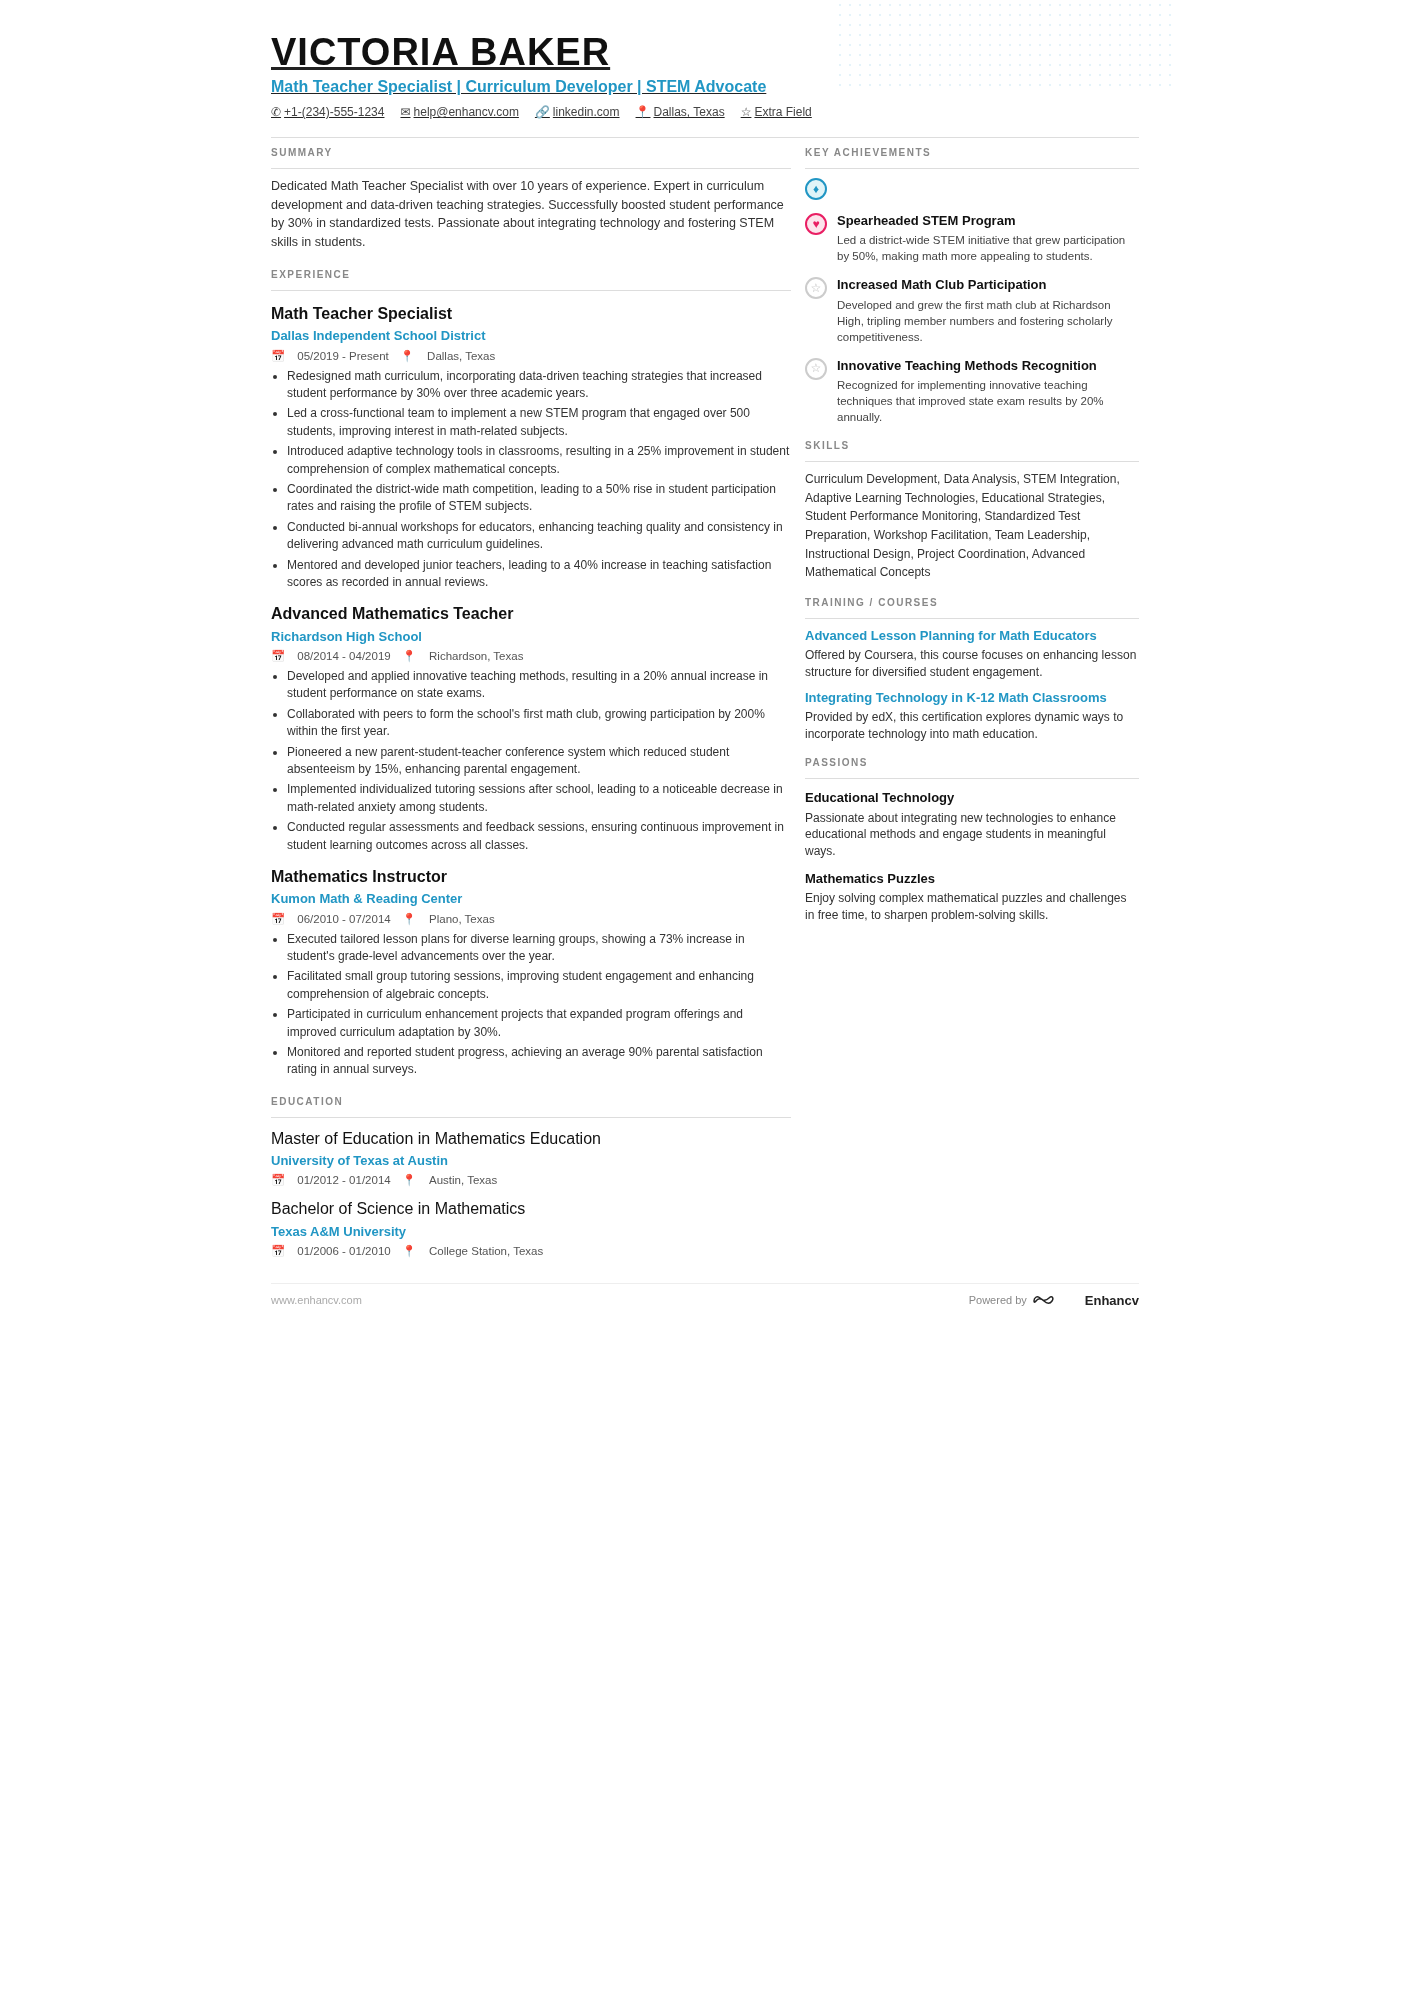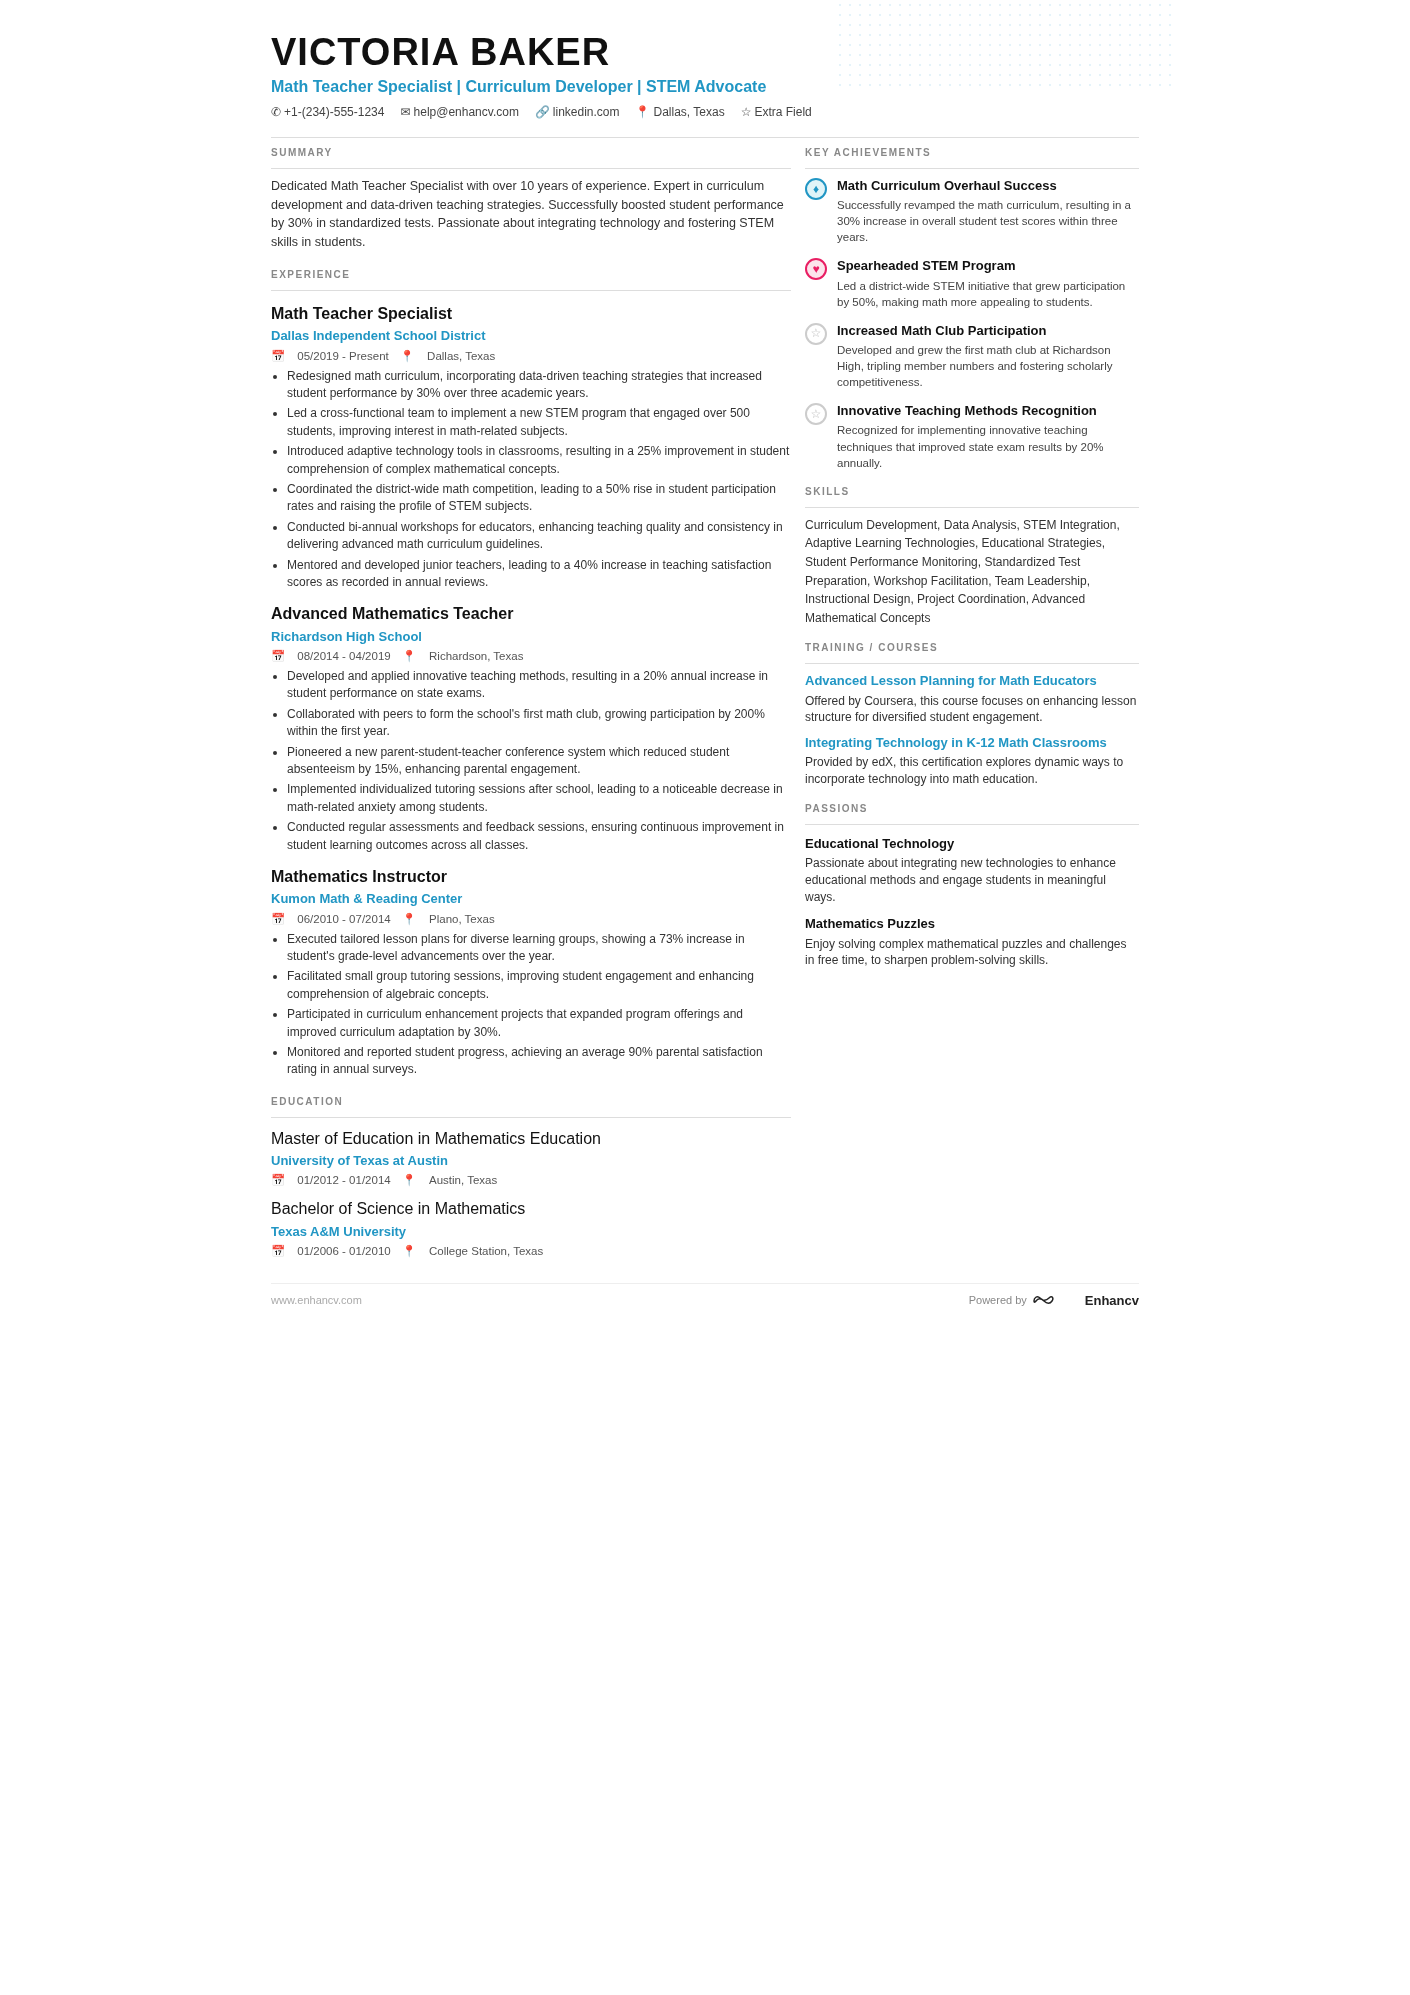--- a/index.html
+++ b/index.html
@@ -15,21 +15,21 @@
       line-height: 1.4;
     }
     .page {
       width: 940px;
       min-height: 1330px;
       background: #fff;
       position: relative;
       padding: 32px 36px 32px 36px;
     }
     
-    .header { margin-bottom: 16px; }
+    .header { margin-bottom: 16px; text-decoration: underline; }
     .header-name {
       font-size: 38px;
       font-weight: 900;
       color: #111;
       letter-spacing: 1px;
       line-height: 1.1;
     }
     .header-title {
       font-size: 16px;
       color: #2196c4;
@@ -245,24 +245,20 @@
 
       </div>
 
       <div class="col-right">
 
         <div class="section-label">KEY ACHIEVEMENTS</div>
         <hr class="divider">
 
         <div class="achievement">
           <div class="achievement-icon teal">♦</div>
-          <div>
-            <div class="achievement-title">Math Curriculum Overhaul Success</div>
-            <div class="achievement-desc">Successfully revamped the math curriculum, resulting in a 30% increase in overall student test scores within three years.</div>
-          </div>
         </div>
 
         <div class="achievement">
           <div class="achievement-icon pink">♥</div>
           <div>
             <div class="achievement-title">Spearheaded STEM Program</div>
             <div class="achievement-desc">Led a district-wide STEM initiative that grew participation by 50%, making math more appealing to students.</div>
           </div>
         </div>
 

